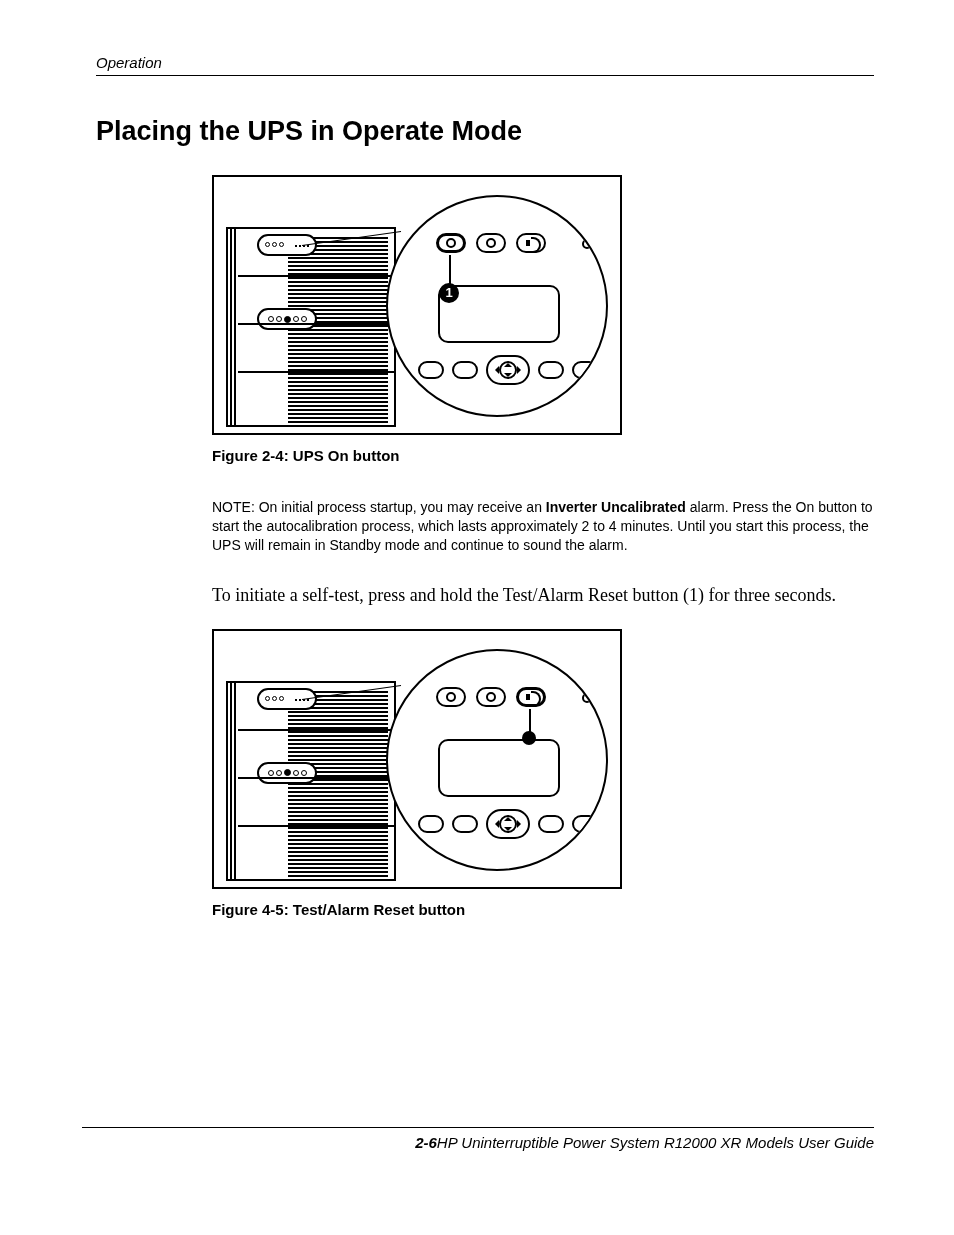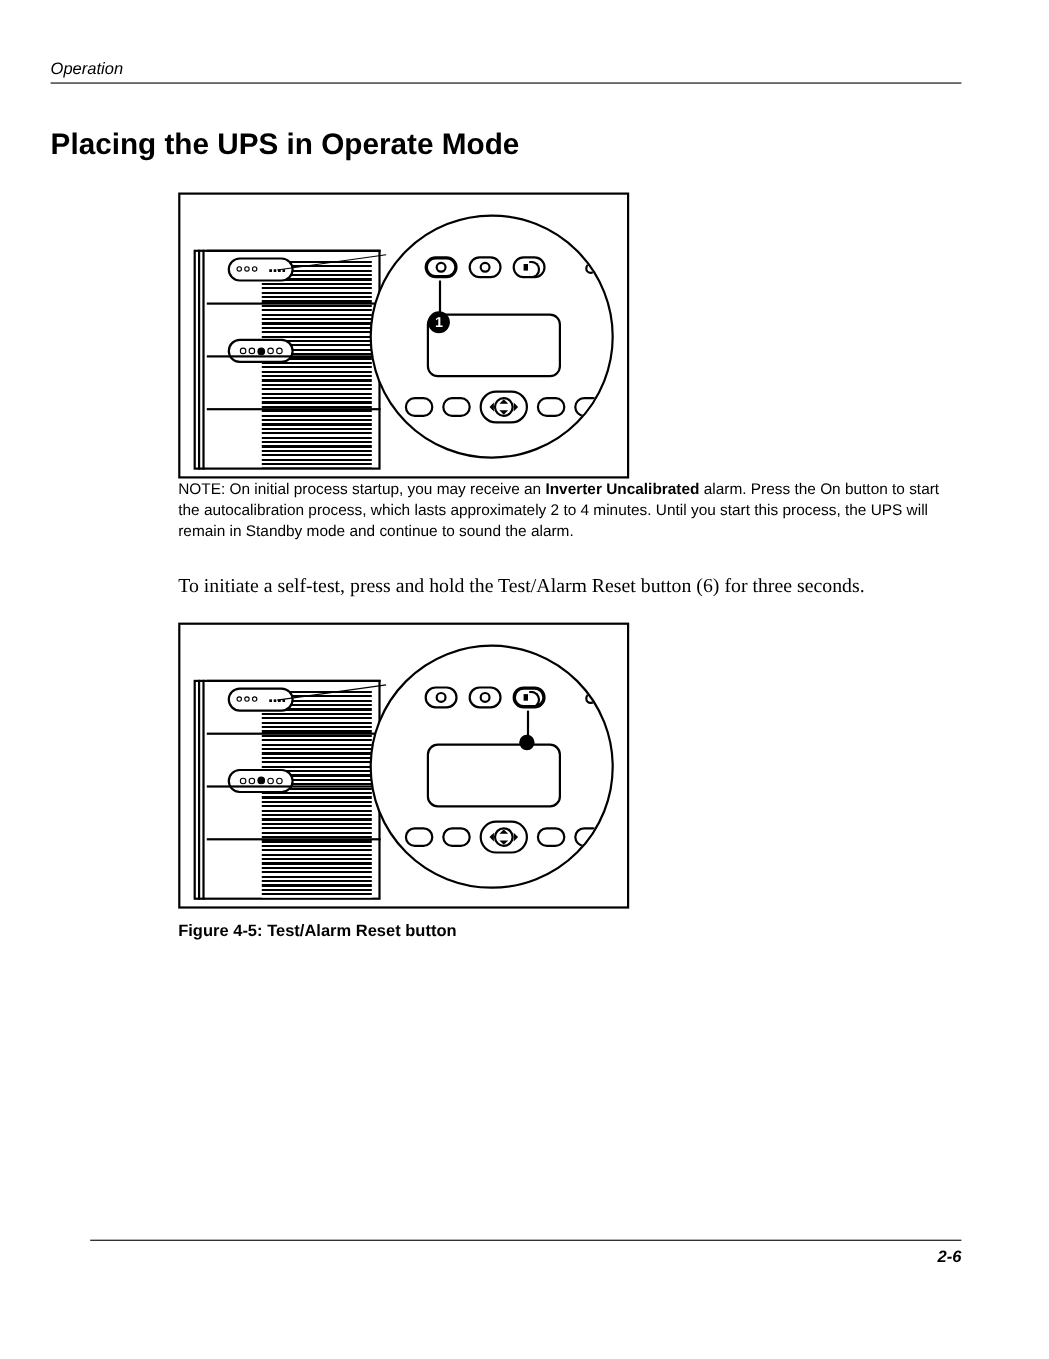--- a/index.html
+++ b/index.html
@@ -5,21 +5,21 @@
   * { margin: 0; padding: 0; box-sizing: border-box; }
   body {
     width: 954px;
     height: 1235px;
     background: #fff;
     font-family: "Times New Roman", Times, serif;
     color: #000;
     position: relative;
   }
   .page {
-    padding: 54px 80px 0 46px;
+    padding: 54px 80px 0 96px;
   }
   .running-head {
     font-style: italic;
     font-size: 15px;
     margin-bottom: 4px;
     font-family: Arial, Helvetica, sans-serif;
   }
   .rule {
     border: none;
     border-top: 1.5px solid #000;
@@ -330,29 +330,30 @@
               <span class="tri u"></span>
               <span class="tri d"></span>
           </div>
           <div class="bc-btn"></div>
           <div class="bc-btn"></div>
         </div>
         <div class="callout-line" style="left:61px; top:58px; height:30px;"></div>
         <div class="callout" style="left:51px; top:86px;">1</div>
       </div>
     </div>
+    <div class="fig-caption">Figure 2-4:  UPS On button</div>
   </div>
 
 
   <div class="body-indent">
     <div class="note-block">
       <span class="note-label">NOTE:</span><span>  On initial process startup, you may receive an </span><span class="note-bold">Inverter Uncalibrated</span><span> alarm. Press the On button to start the autocalibration process, which lasts approximately 2 to 4 minutes. Until you start this process, the UPS will remain in Standby mode and continue to sound the alarm.</span>
     </div>
 
-    <div class="body-text">To initiate a self-test, press and hold the Test/Alarm Reset button (6) for three seconds.</div>
+    <div class="body-text">To initiate a self-test, press and hold the Test/Alarm Reset button (1) for three seconds.</div>
 
     <div class="figure-box">
       <div class="rack">
         <div class="rack-outer"></div>
         <div class="rack-left"></div>
         <div class="hatch"></div>
         <div class="row r1">
           <div class="small-disp">
               <div class="dot3">
                 <span></span>
@@ -407,14 +408,15 @@
     </div>
     <div class="fig-caption" style="margin-bottom:0;">Figure 4-5:  Test/Alarm Reset button</div>
   </div>
 
 </div>
 
 <div class="footer">
   <hr class="footer-rule">
   <div class="footer-row">
     <span class="footer-page">2-6</span>
+    <span class="footer-title">HP Uninterruptible Power System R12000 XR Models User Guide</span>
   </div>
 </div>
 
 </body></html>

